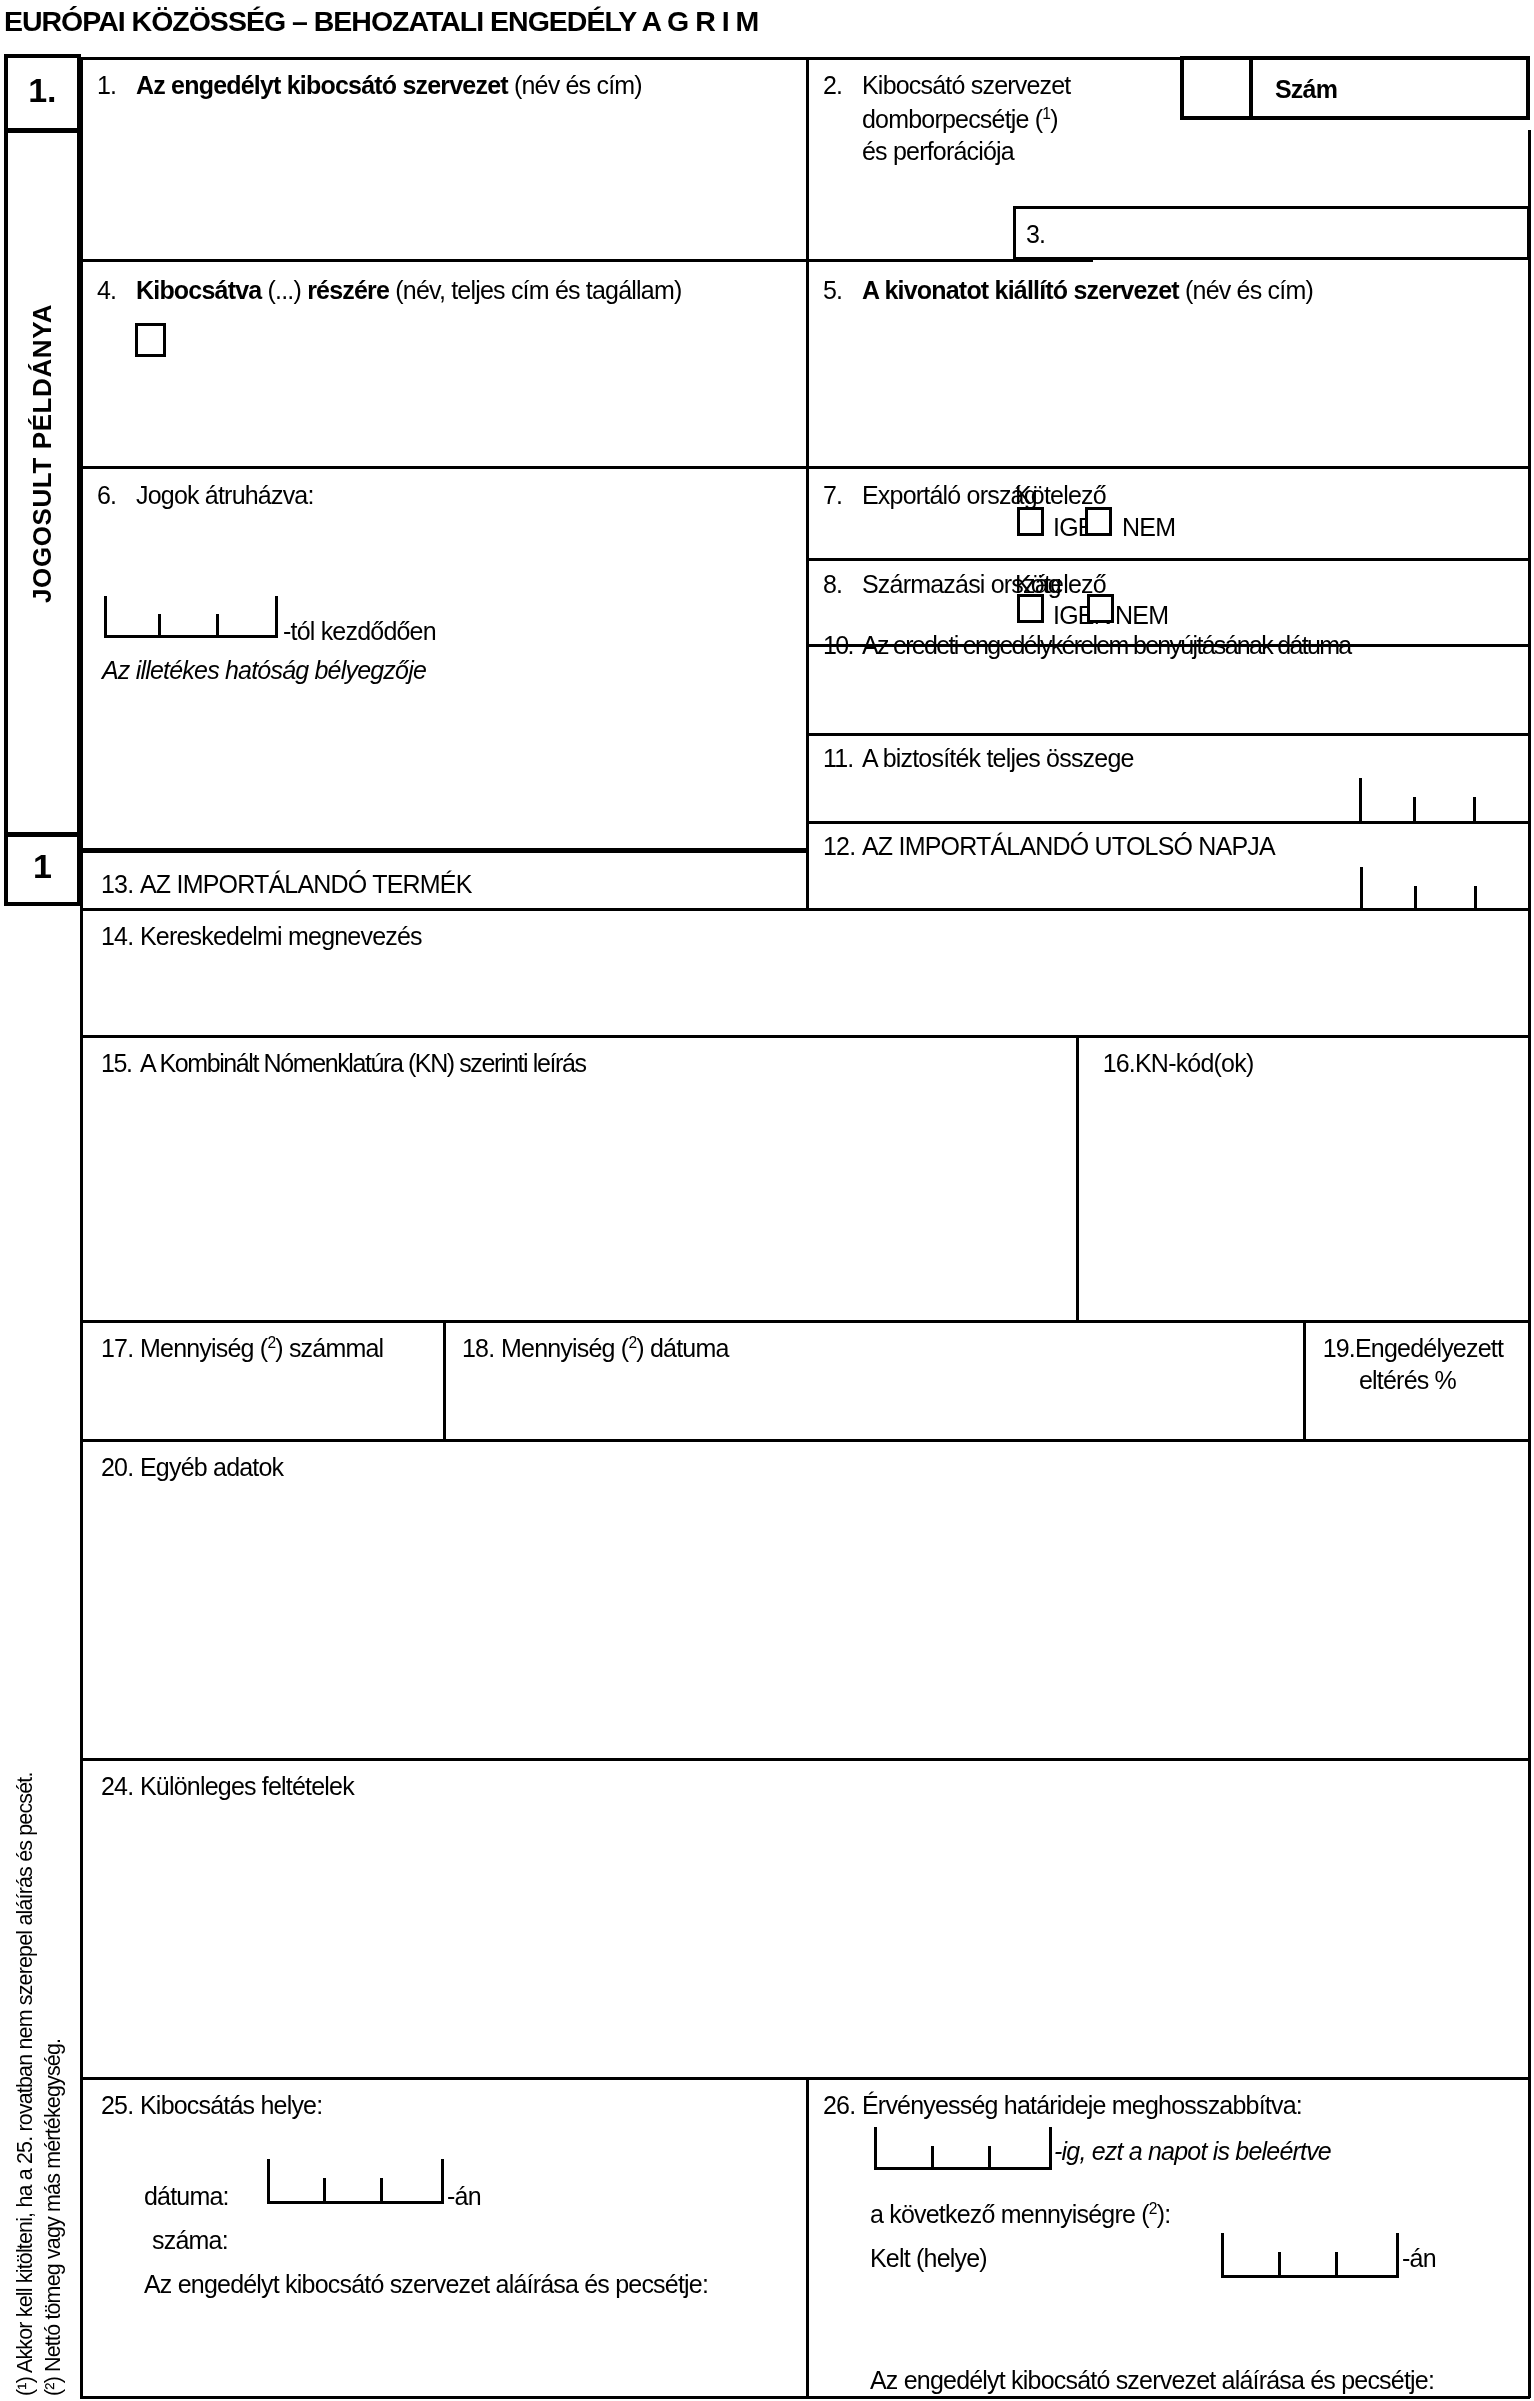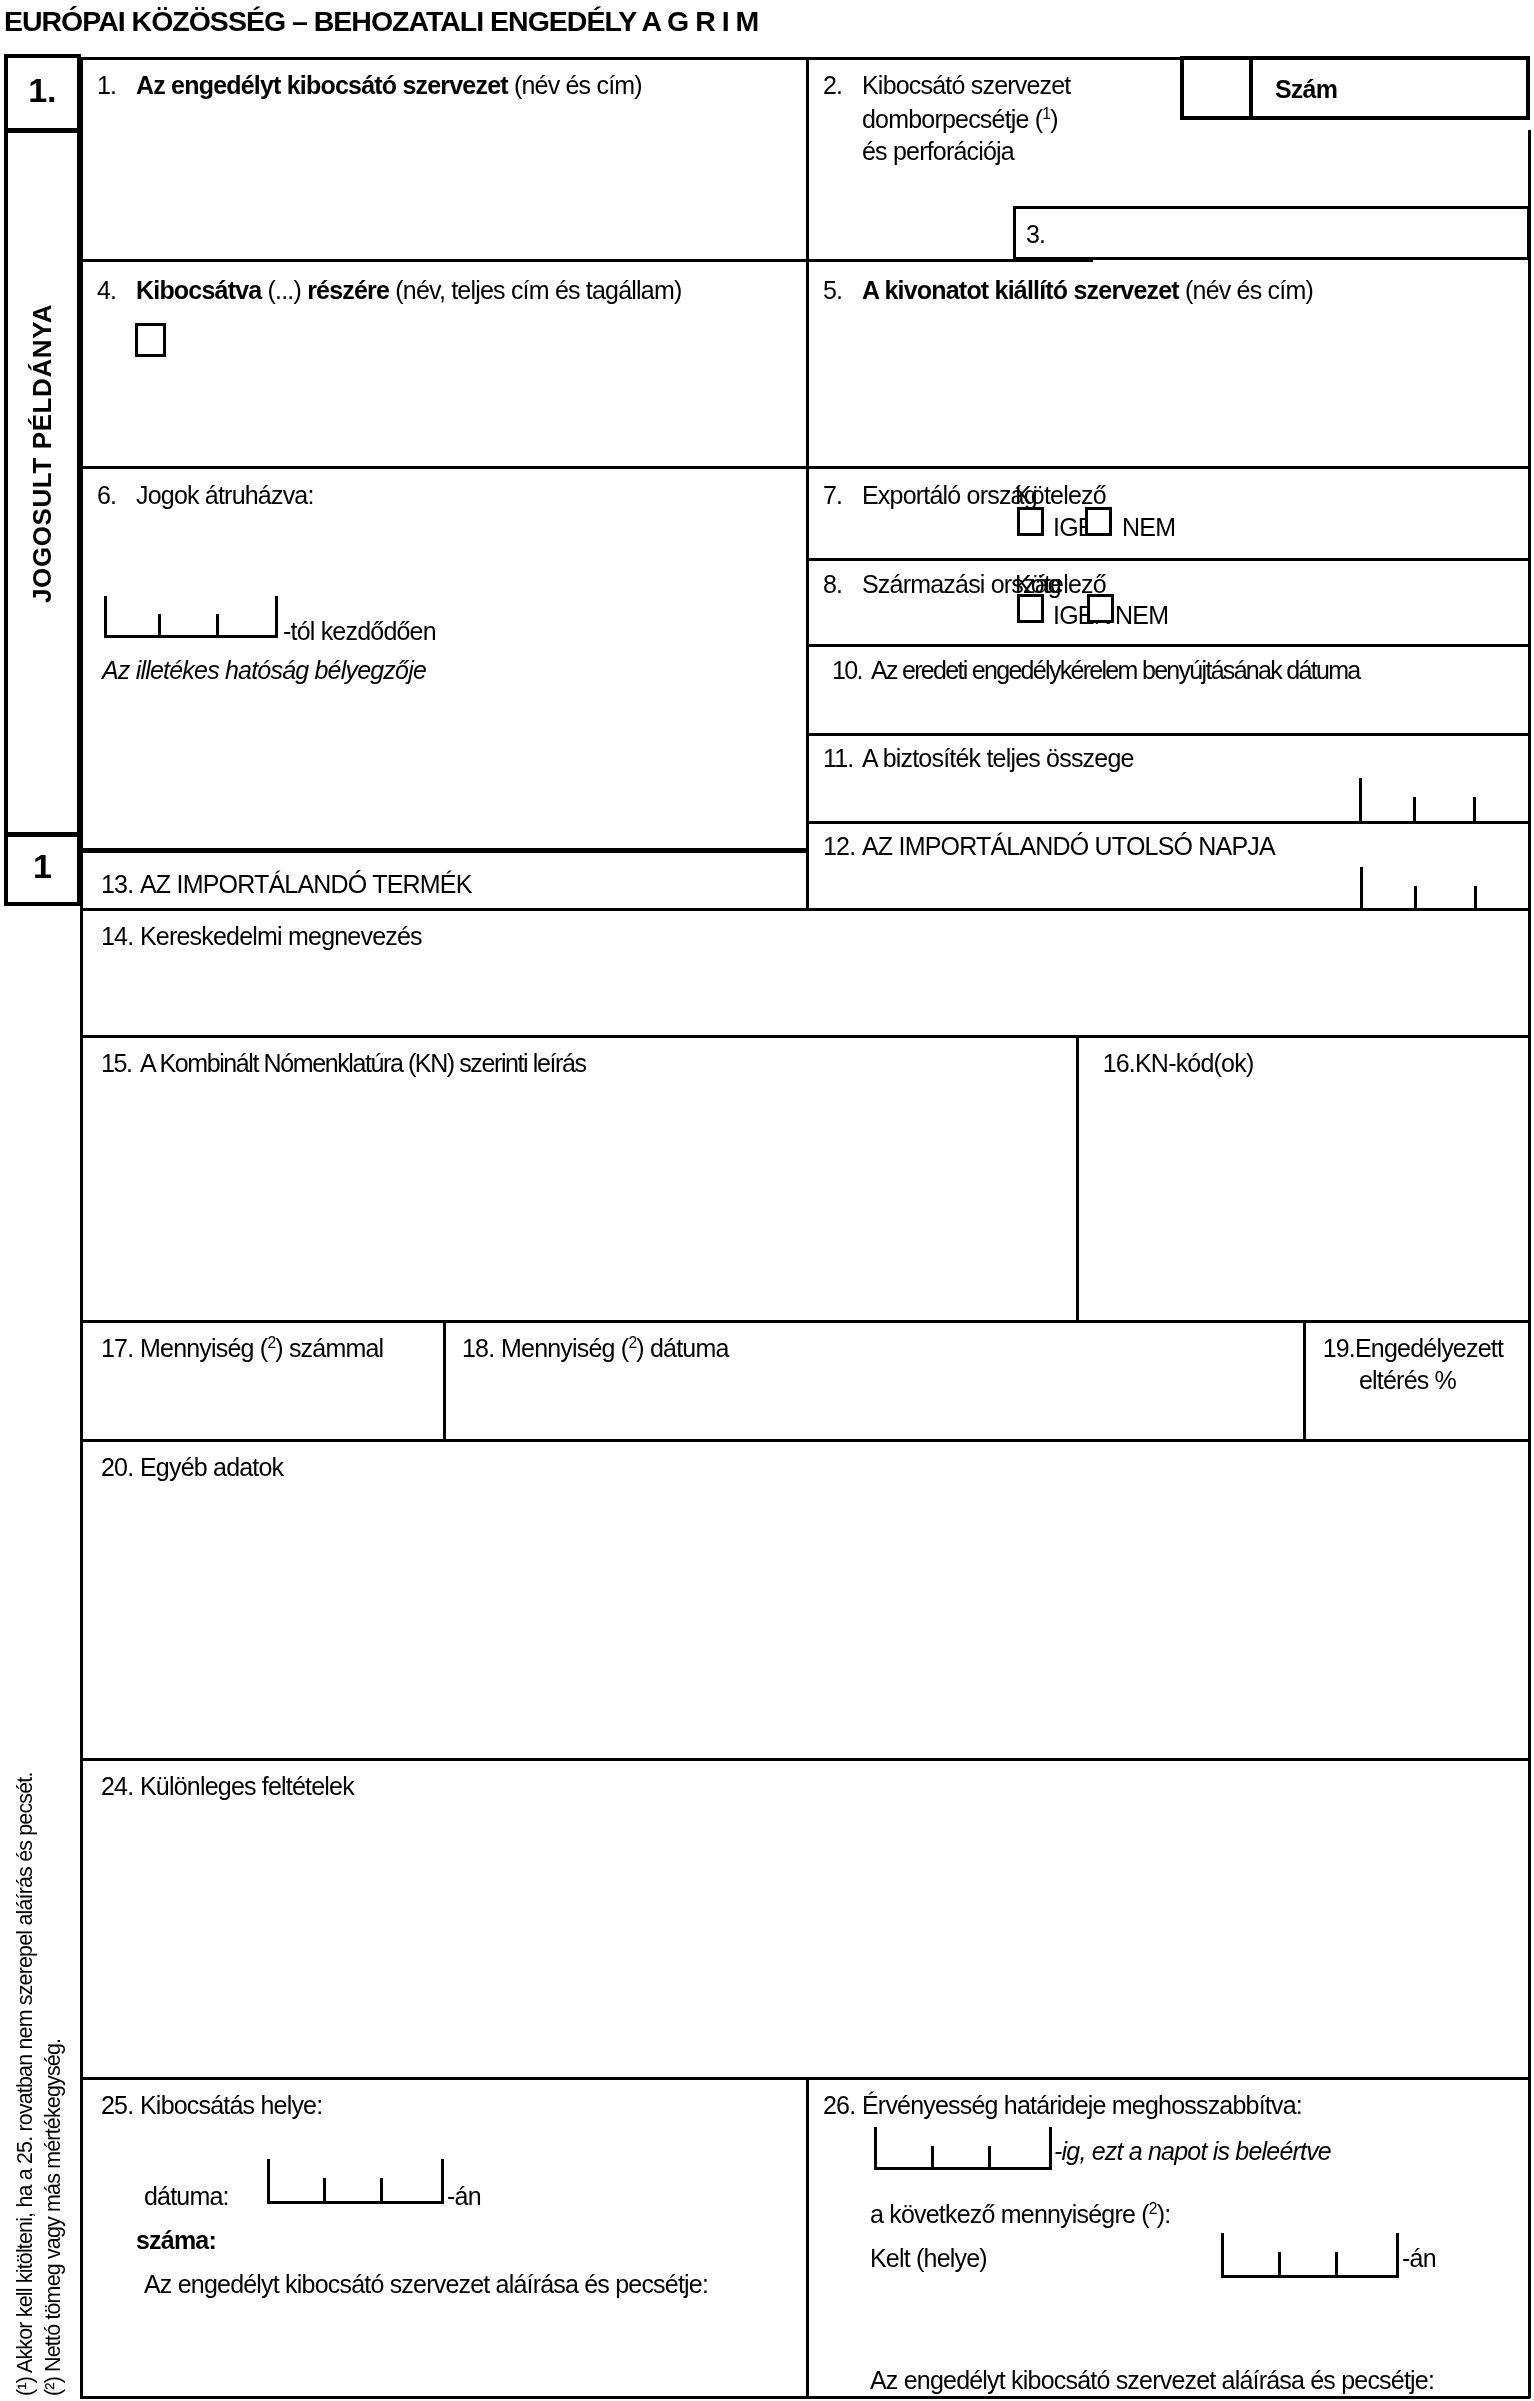--- a/index.html
+++ b/index.html
@@ -112,21 +112,21 @@
 
 <div class="t" style="left:823px;top:569px;">
   <span class="num">8.</span><span>Származási ország</span>
 </div>
 <div class="t" style="left:1015px;top:569px;">Kötelező</div>
 <div class="cbox" style="left:1017px;top:594px;"></div>
 <div class="t" style="left:1053px;top:600px;">IGEN</div>
 <div class="cbox" style="left:1087px;top:594px;"></div>
 <div class="t" style="left:1115px;top:600px;">NEM</div>
 
-<div class="t" style="left:823px;top:655px;letter-spacing:-1.7px;margin-left:9px;">
+<div class="t" style="left:823px;top:630px;letter-spacing:-1.7px;">
   <span class="num">10.</span><span>Az eredeti engedélykérelem benyújtásának dátuma</span>
 </div>
 
 <div class="t" style="left:823px;top:743px;">
   <span class="num">11.</span><span>A biztosíték teljes összege</span>
 </div>
 <div class="abs" style="left:1359px;top:778px;width:121px;height:44px;">
   <div class="tick" style="left:0;top:0;height:44px;"></div>
   <div class="tick" style="left:54px;top:19.4px;height:25px;"></div>
   <div class="tick" style="left:114px;top:19.4px;height:25px;"></div>
@@ -186,21 +186,21 @@
 <div class="t" style="left:144px;top:2181px;">dátuma:</div>
 <div class="abs" style="left:165px;top:2160px;width:80px;height:0.6px;"></div>
 <div class="abs" style="left:267px;top:2159px;width:176px;height:45px;">
   <div class="tick" style="left:0;top:0;height:45px;"></div>
   <div class="tick" style="left:56px;top:19.4px;height:26px;"></div>
   <div class="tick" style="left:113px;top:19.4px;height:26px;"></div>
   <div class="tick" style="left:174px;top:0;height:45px;"></div>
   <div class="hl" style="left:0;top:42px;width:176px;height:3.2px;"></div>
 </div>
 <div class="t" style="left:447px;top:2181px;">-án</div>
-<div class="t" style="left:136px;top:2225px;font-weight:bold;">száma:</div>
+<div class="t" style="left:152px;top:2225px;">száma:</div>
 <div class="t" style="left:144px;top:2269px;">Az engedélyt kibocsátó szervezet aláírása és pecsétje:</div>
 
 <div class="t" style="left:823px;top:2090px;">
   <span class="num">26.</span><span>Érvényesség határideje meghosszabbítva:</span>
 </div>
 <div class="abs" style="left:874px;top:2127px;width:178px;height:43px;">
   <div class="tick" style="left:0;top:0;height:43px;"></div>
   <div class="tick" style="left:57px;top:19.4px;height:23px;"></div>
   <div class="tick" style="left:114px;top:19.4px;height:23px;"></div>
   <div class="tick" style="left:175px;top:0;height:43px;"></div>

